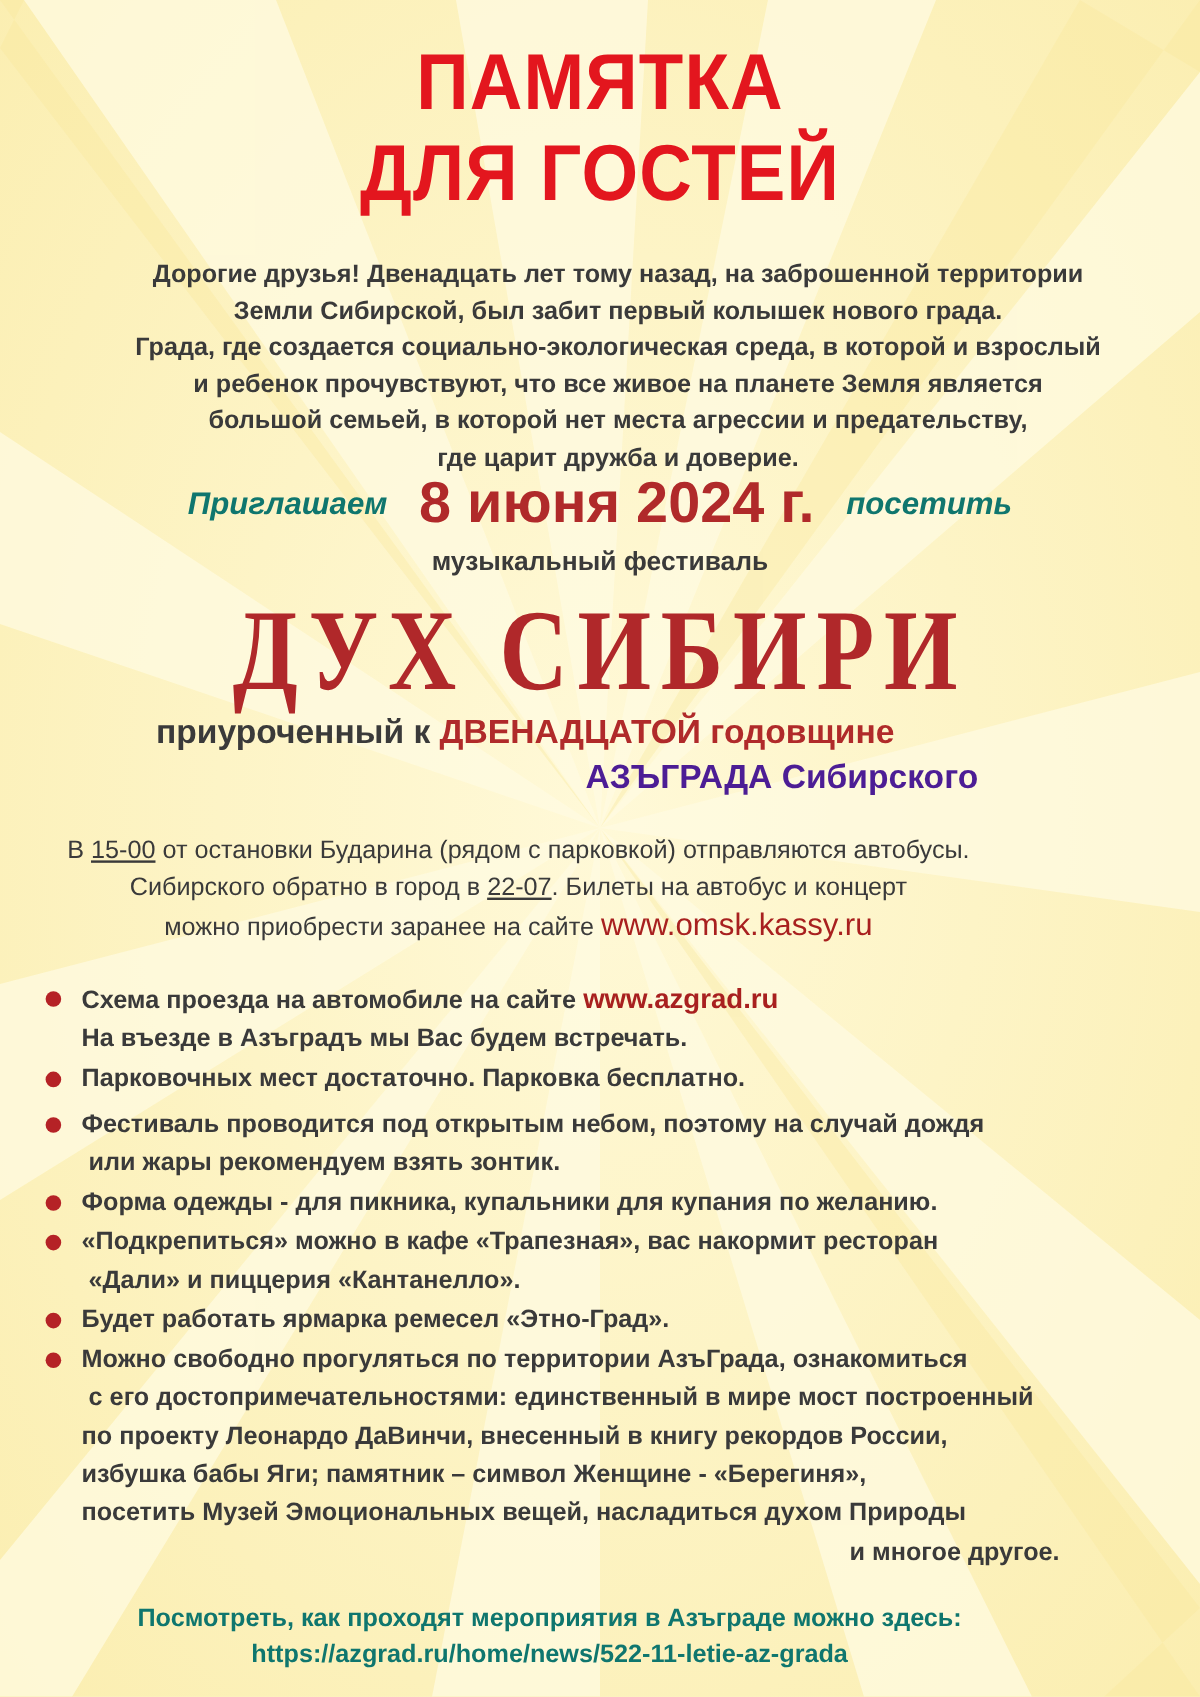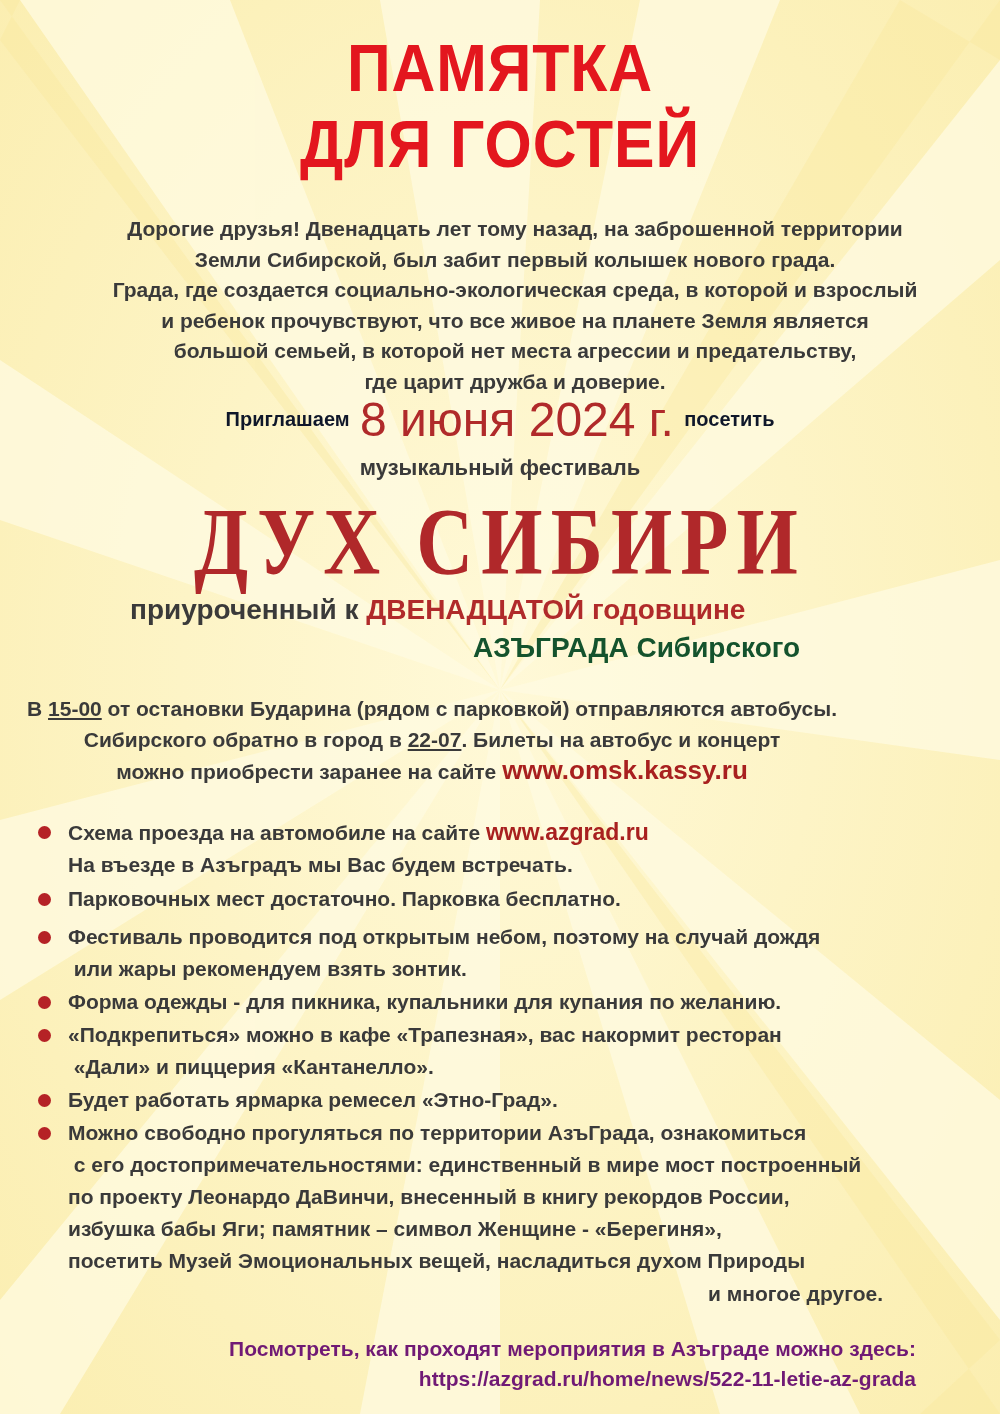--- a/index.html
+++ b/index.html
@@ -34,48 +34,48 @@
     text-align: center; font-weight: bold; font-size: 21px; line-height: 30.5px;
     color: #3a3a3a;
     margin-top: 16px;
   }
   .intro div { white-space: nowrap; }
 
   .invite {
     position: absolute; left: 0; width: 1000px; top: 392px; text-align: center;
     white-space: nowrap;
   }
-  .invite .dark { font-size: 20px; font-weight: bold; color: #0f172a; vertical-align: middle; }
-  .invite .date { font-size: 48px; font-weight: normal; color: #b02a2a; vertical-align: middle; margin: 0 6px; }
+  .invite .dark { font-size: 26px; font-weight: bold; color: #0f766e; vertical-align: middle; font-style: italic; }
+  .invite .date { font-size: 48px; font-weight: bold; color: #b02a2a; vertical-align: middle; margin: 0 22px; }
 
   .fest-sub {
     position: absolute; left: 0; width: 1000px; top: 455px; text-align: center;
     font-size: 22px; font-weight: bold; color: #3a3a3a;
   }
   .fest-name {
     position: absolute; left: 0; width: 1000px; top: 486px; text-align: center;
     font-family: "Liberation Serif", serif;
     font-size: 96px; font-weight: bold; color: #b0282a; letter-spacing: 10px;
     transform: scaleX(0.82);
   }
 
   .anniv1 {
     position: absolute; left: 130px; top: 594px; white-space: nowrap;
     font-size: 28px; font-weight: bold;
   }
   .anniv1 .dark { color: #3a3a3a; }
   .anniv1 .red { color: #b02a2a; }
   .anniv2 {
-    position: absolute; left: 473px; top: 632px; white-space: nowrap;
-    font-size: 28px; font-weight: bold; color: #14532d;
+    position: absolute; left: 488px; top: 632px; white-space: nowrap;
+    font-size: 28px; font-weight: bold; color: #4c1d95;
   }
 
   .transport {
     position: absolute; left: 0; width: 864px; top: 693px; text-align: center;
-    font-weight: bold; font-size: 21px; line-height: 31px; color: #3a3a3a;
+    font-weight: normal; font-size: 21px; line-height: 31px; color: #3a3a3a;
   }
   .transport div { white-space: nowrap; }
   .transport .ul { text-decoration: underline; }
   .transport .link { color: #a8201f; font-size: 26px; }
 
   .bullets { position: absolute; left: 38px; top: 816px; width: 950px; }
   .bullet {
     position: absolute; left: 0; font-weight: bold; font-size: 21px; line-height: 32px;
     color: #3a3a3a;
   }
@@ -89,22 +89,22 @@
 
   .tour-link {
     position: absolute; left: 72px; top: 1286px; font-size: 27px; font-weight: bold;
     color: #7a1e1e; white-space: nowrap;
   }
   .more {
     position: absolute; left: 708px; top: 1282px; font-size: 21px; font-weight: bold;
     color: #3a3a3a; white-space: nowrap;
   }
   .footer {
-    position: absolute; left: 0; width: 916px; top: 1334px; text-align: right;
-    font-size: 21px; font-weight: bold; color: #701a75; line-height: 30px;
+    position: absolute; left: 0; width: 916px; top: 1334px; text-align: center;
+    font-size: 21px; font-weight: bold; color: #0f766e; line-height: 30px;
   }
 </style>
 </head>
 <body>
 
 <div class="bg">
   <svg viewBox="0 0 1000 1414" preserveAspectRatio="none">
     <g fill="#fffbe2" opacity="0.75">
       <polygon points="500,690 20,0 230,0"></polygon>
       <polygon points="500,690 380,0 540,0"></polygon>

